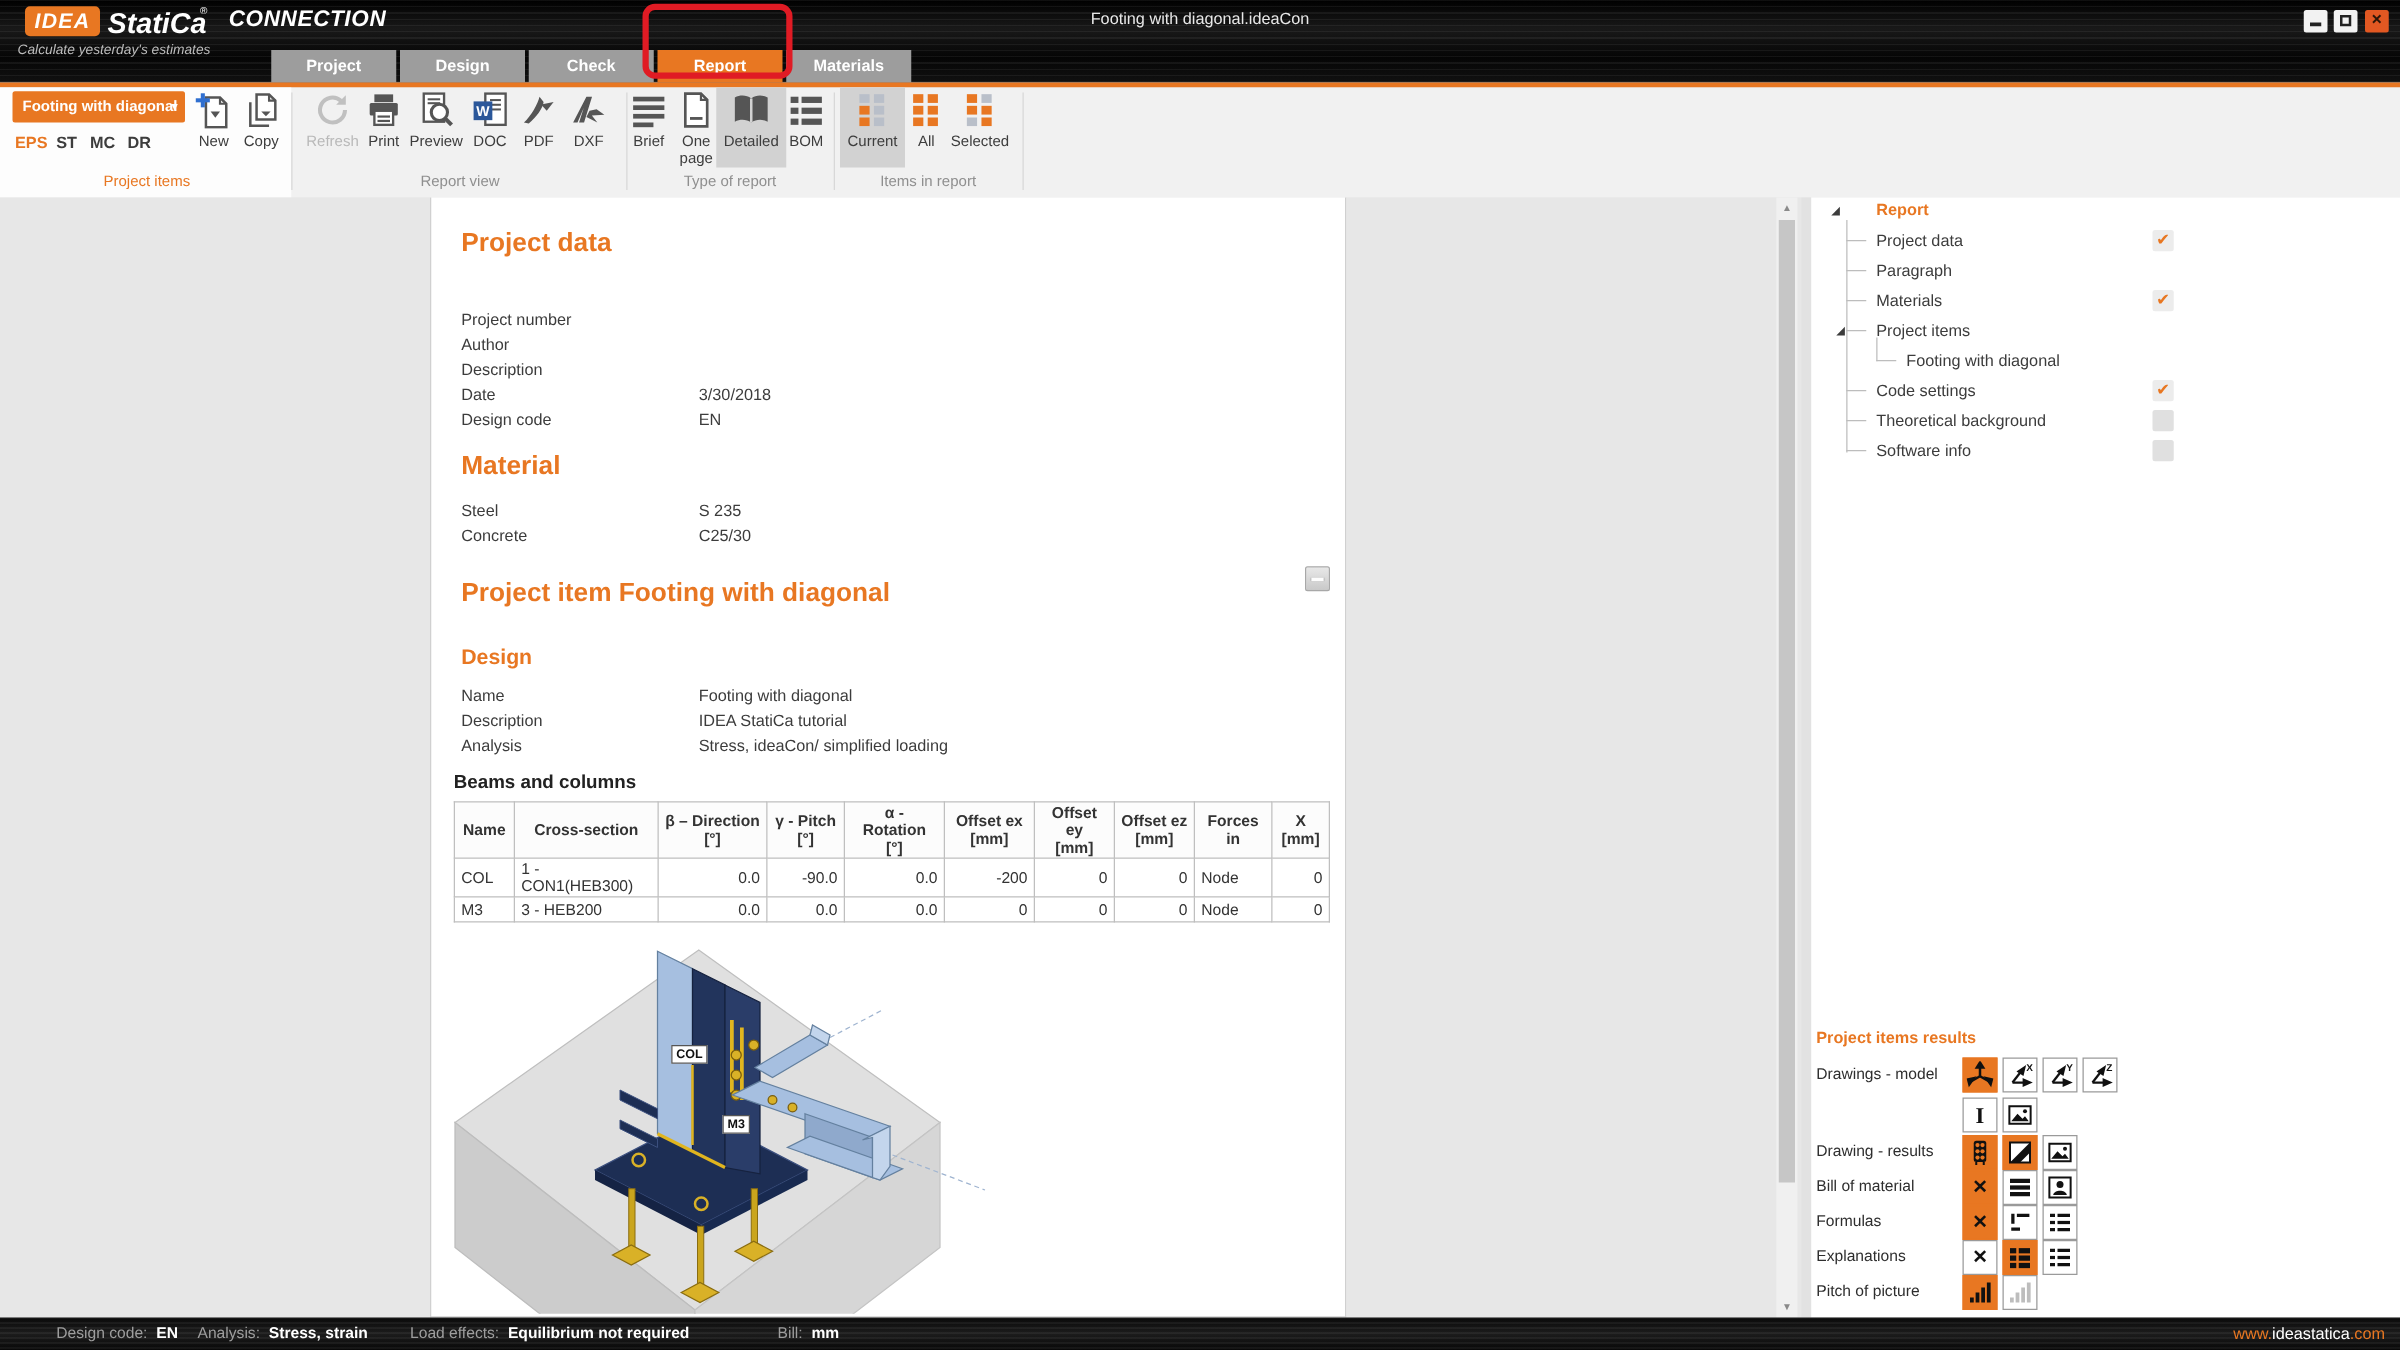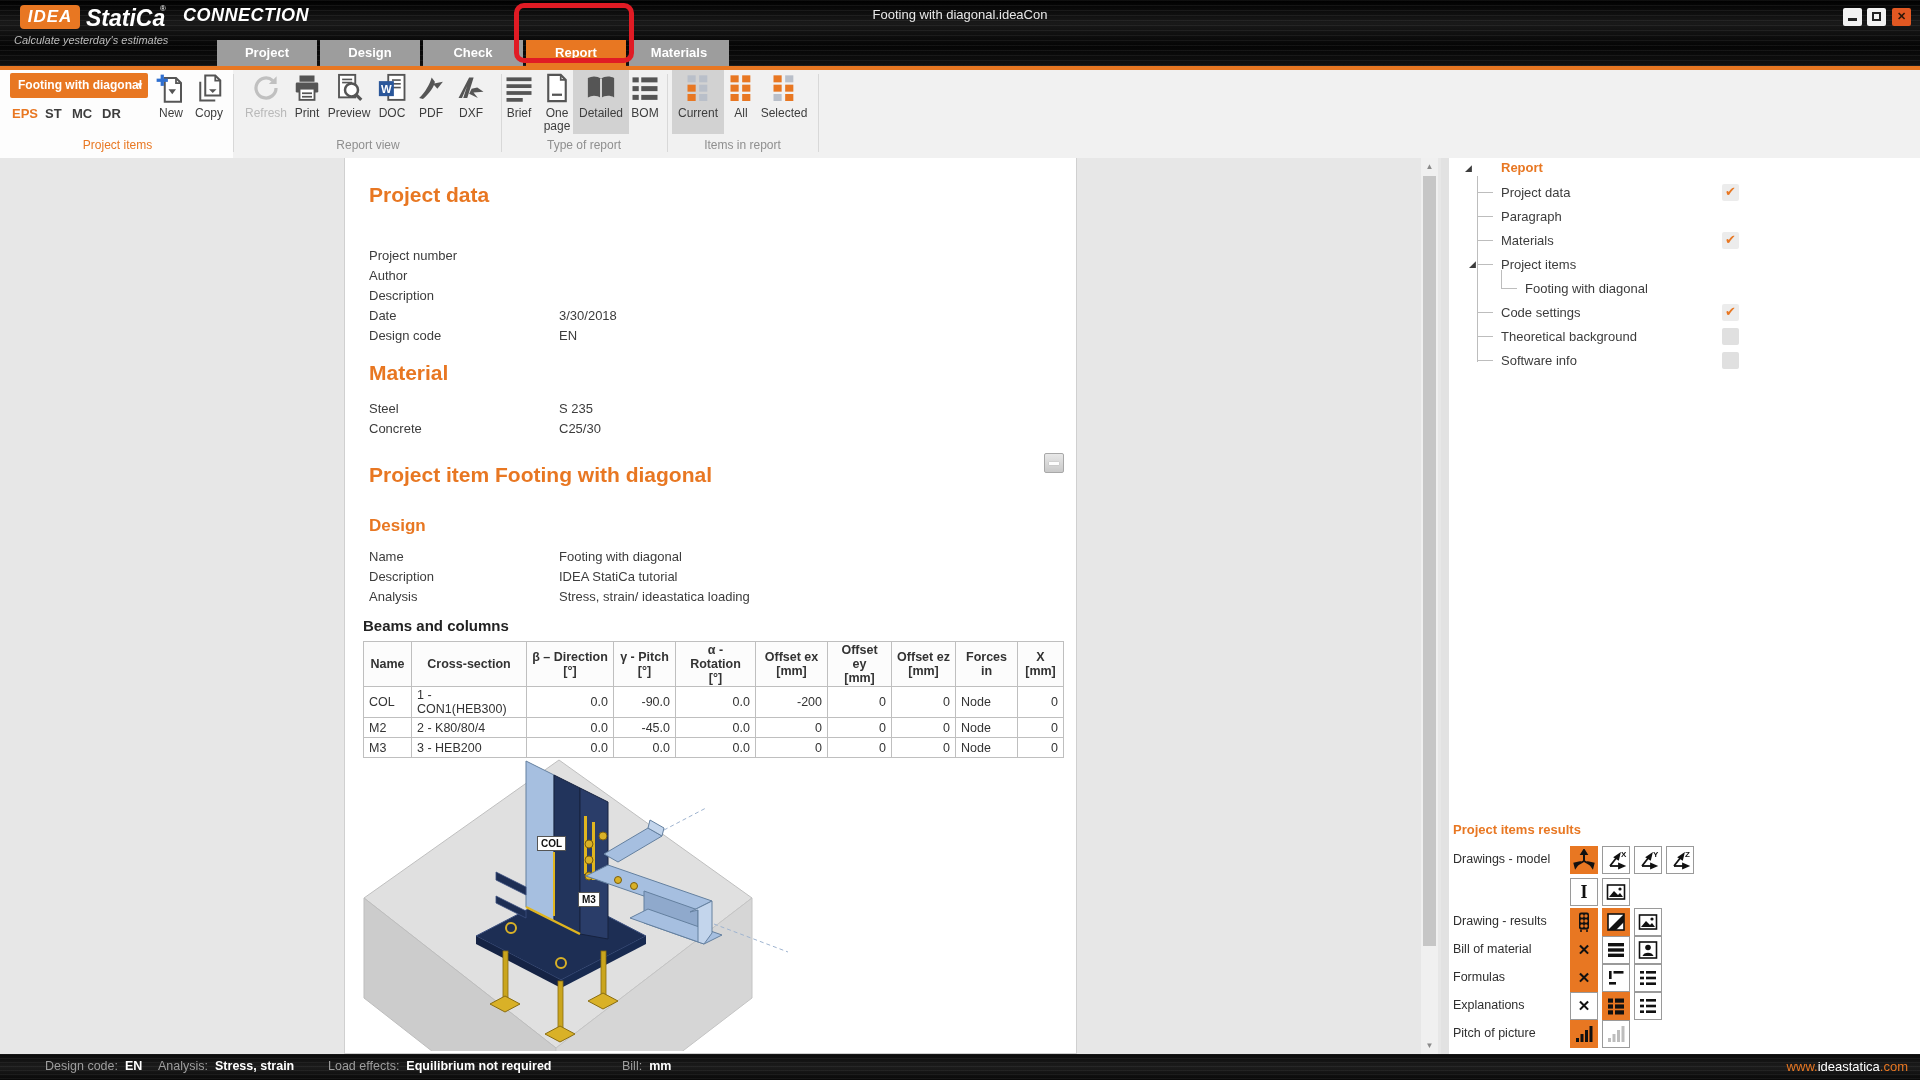--- a/index.html
+++ b/index.html
@@ -381,21 +381,21 @@
       <div class="kv" style="top:391px;">
           <span class="kv-label">Name</span>
           <span class="kv-value">Footing with diagonal</span>
         </div>
       <div class="kv" style="top:411px;">
           <span class="kv-label">Description</span>
           <span class="kv-value">IDEA StatiCa tutorial</span>
         </div>
       <div class="kv" style="top:431px;">
           <span class="kv-label">Analysis</span>
-          <span class="kv-value">Stress, strain/ ideastatica loading</span>
+          <span class="kv-value">Stress, ideaCon/ simplified loading</span>
         </div>
 
       <h3 class="doc abs" style="left:18px;top:459px;">Beams and columns</h3>
 
       <table id="beams-table">
         <colgroup>
             <col style="width:48px">
             <col style="width:115px">
             <col style="width:87px">
             <col style="width:62px">
@@ -427,32 +427,20 @@
               <td>0.0</td>
               <td>-90.0</td>
               <td>0.0</td>
               <td>-200</td>
               <td>0</td>
               <td>0</td>
               <td class="l">Node</td>
               <td>0</td>
           </tr>
           <tr>
-            <td class="l">M2</td>
-              <td class="l">2 - K80/80/4</td>
-              <td>0.0</td>
-              <td>-45.0</td>
-              <td>0.0</td>
-              <td>0</td>
-              <td>0</td>
-              <td>0</td>
-              <td class="l">Node</td>
-              <td>0</td>
-          </tr>
-          <tr>
             <td class="l">M3</td>
               <td class="l">3 - HEB200</td>
               <td>0.0</td>
               <td>0.0</td>
               <td>0.0</td>
               <td>0</td>
               <td>0</td>
               <td>0</td>
               <td class="l">Node</td>
               <td>0</td>

